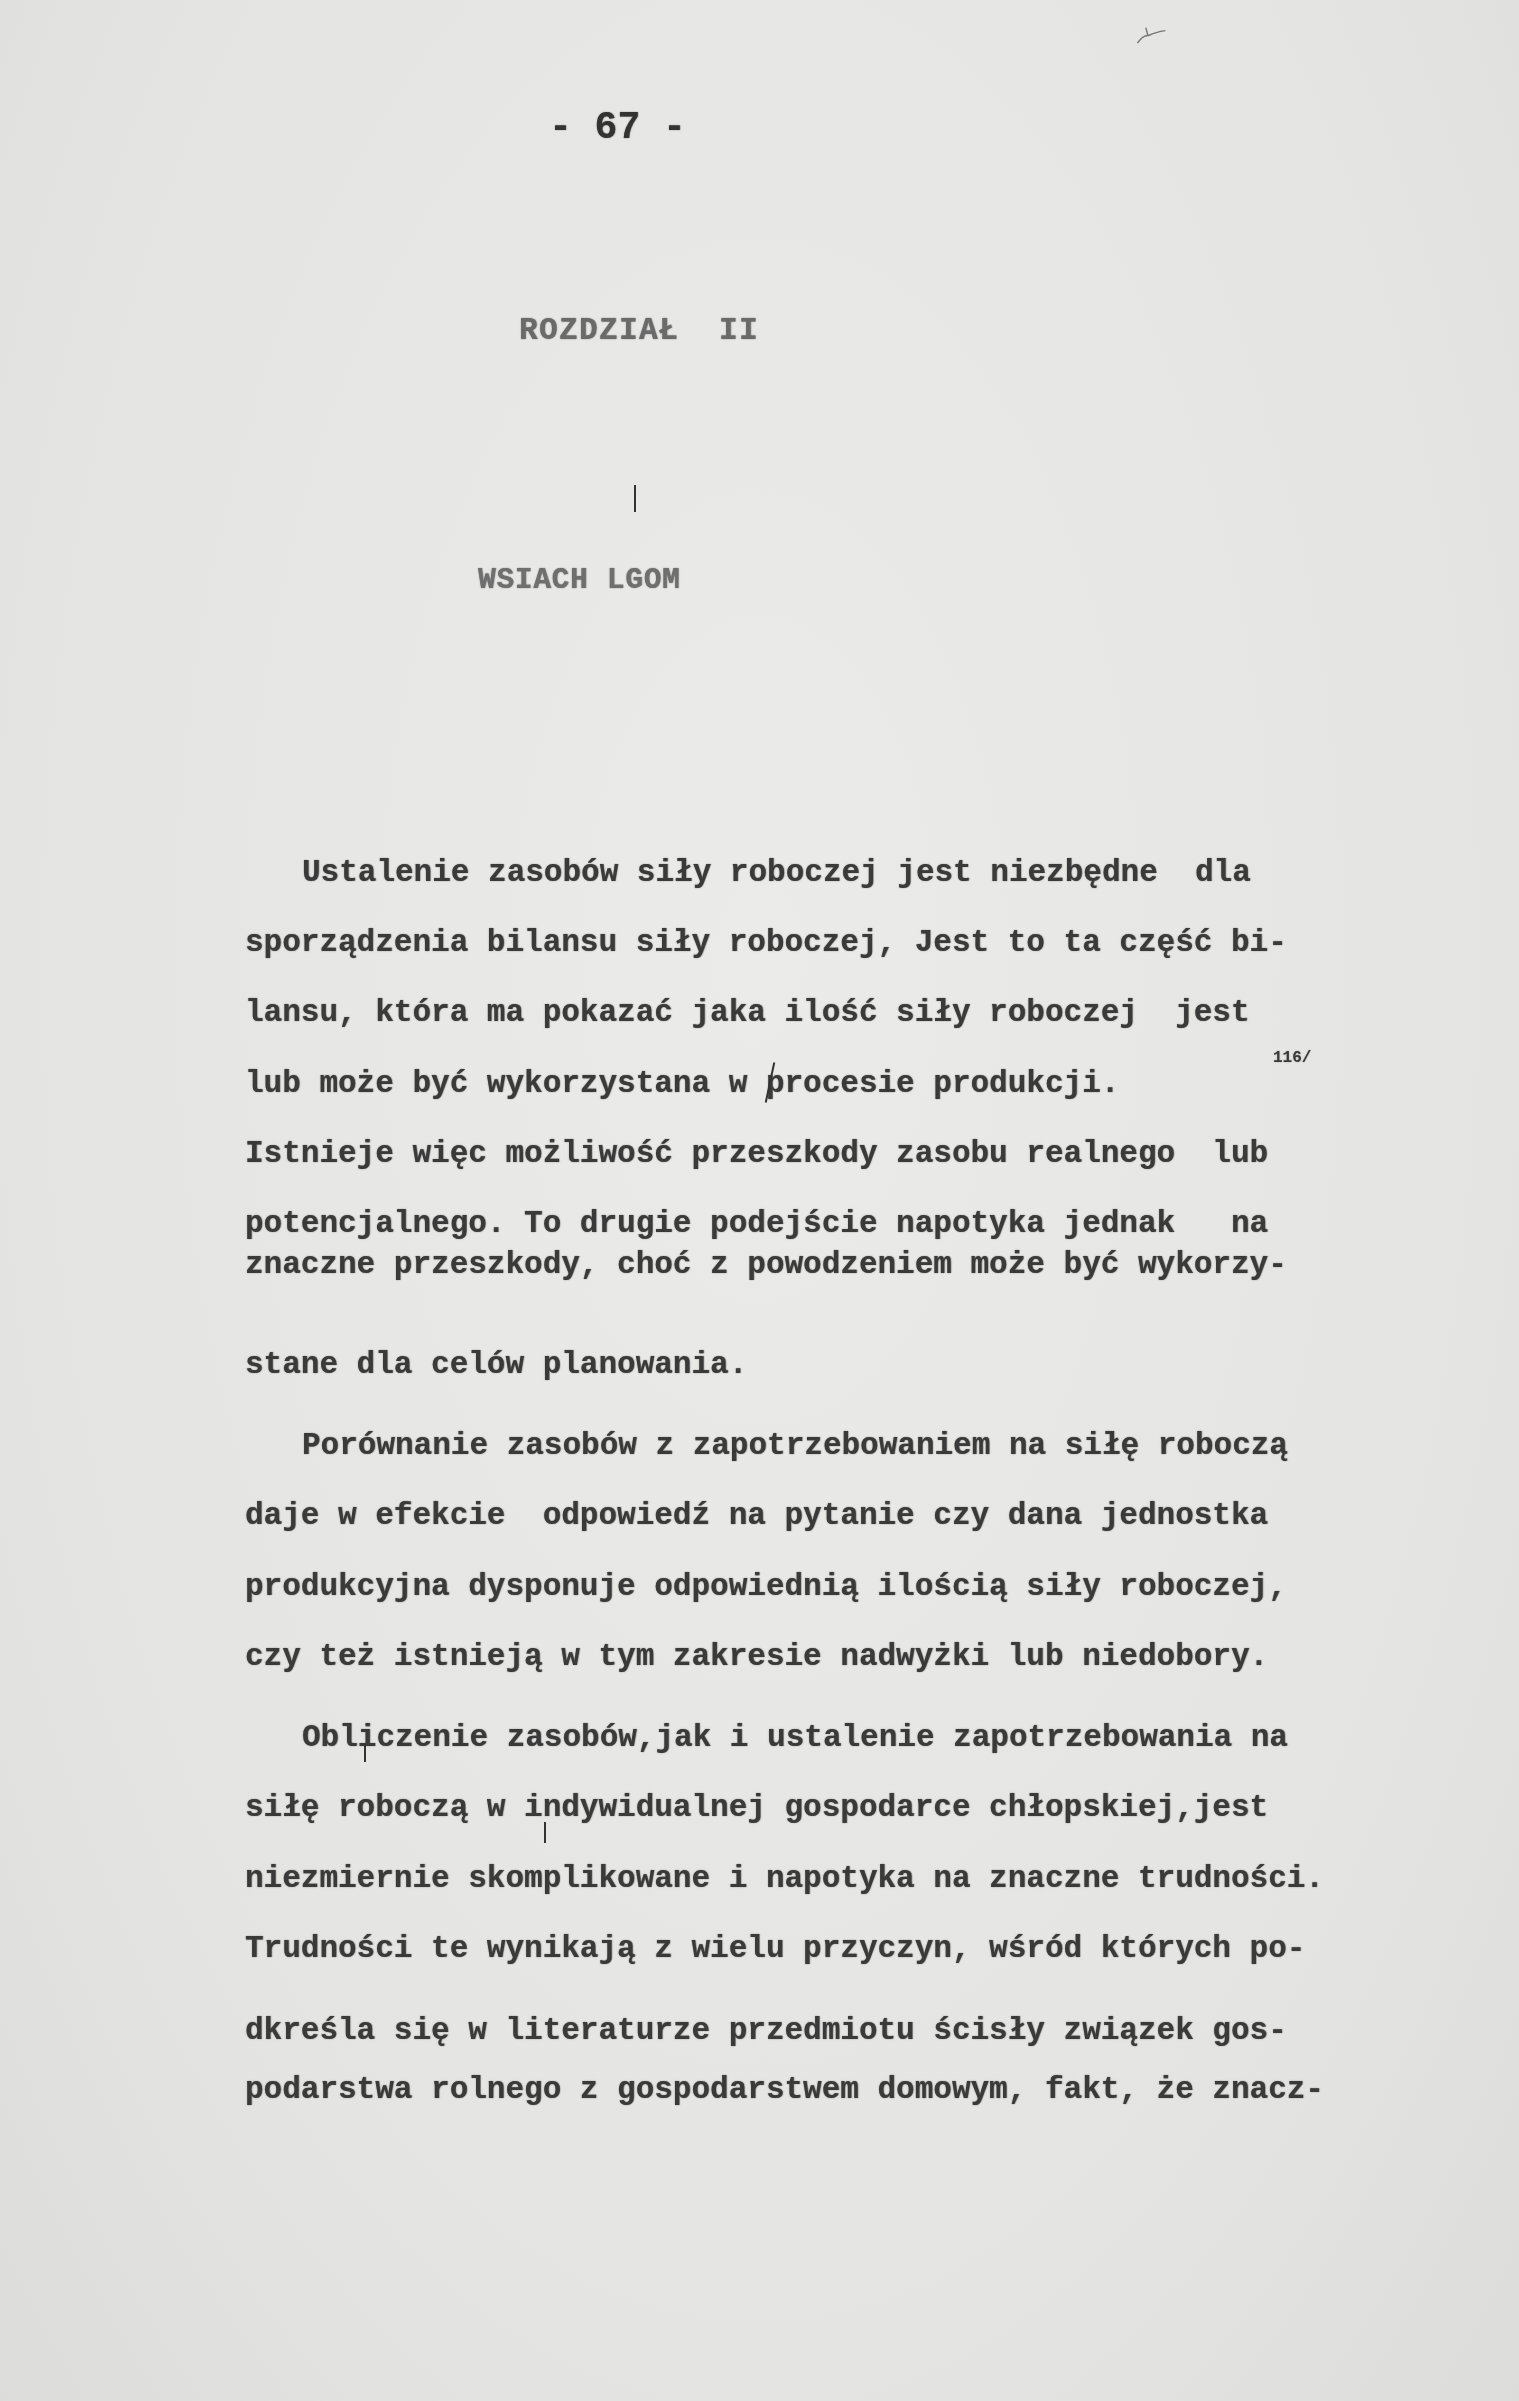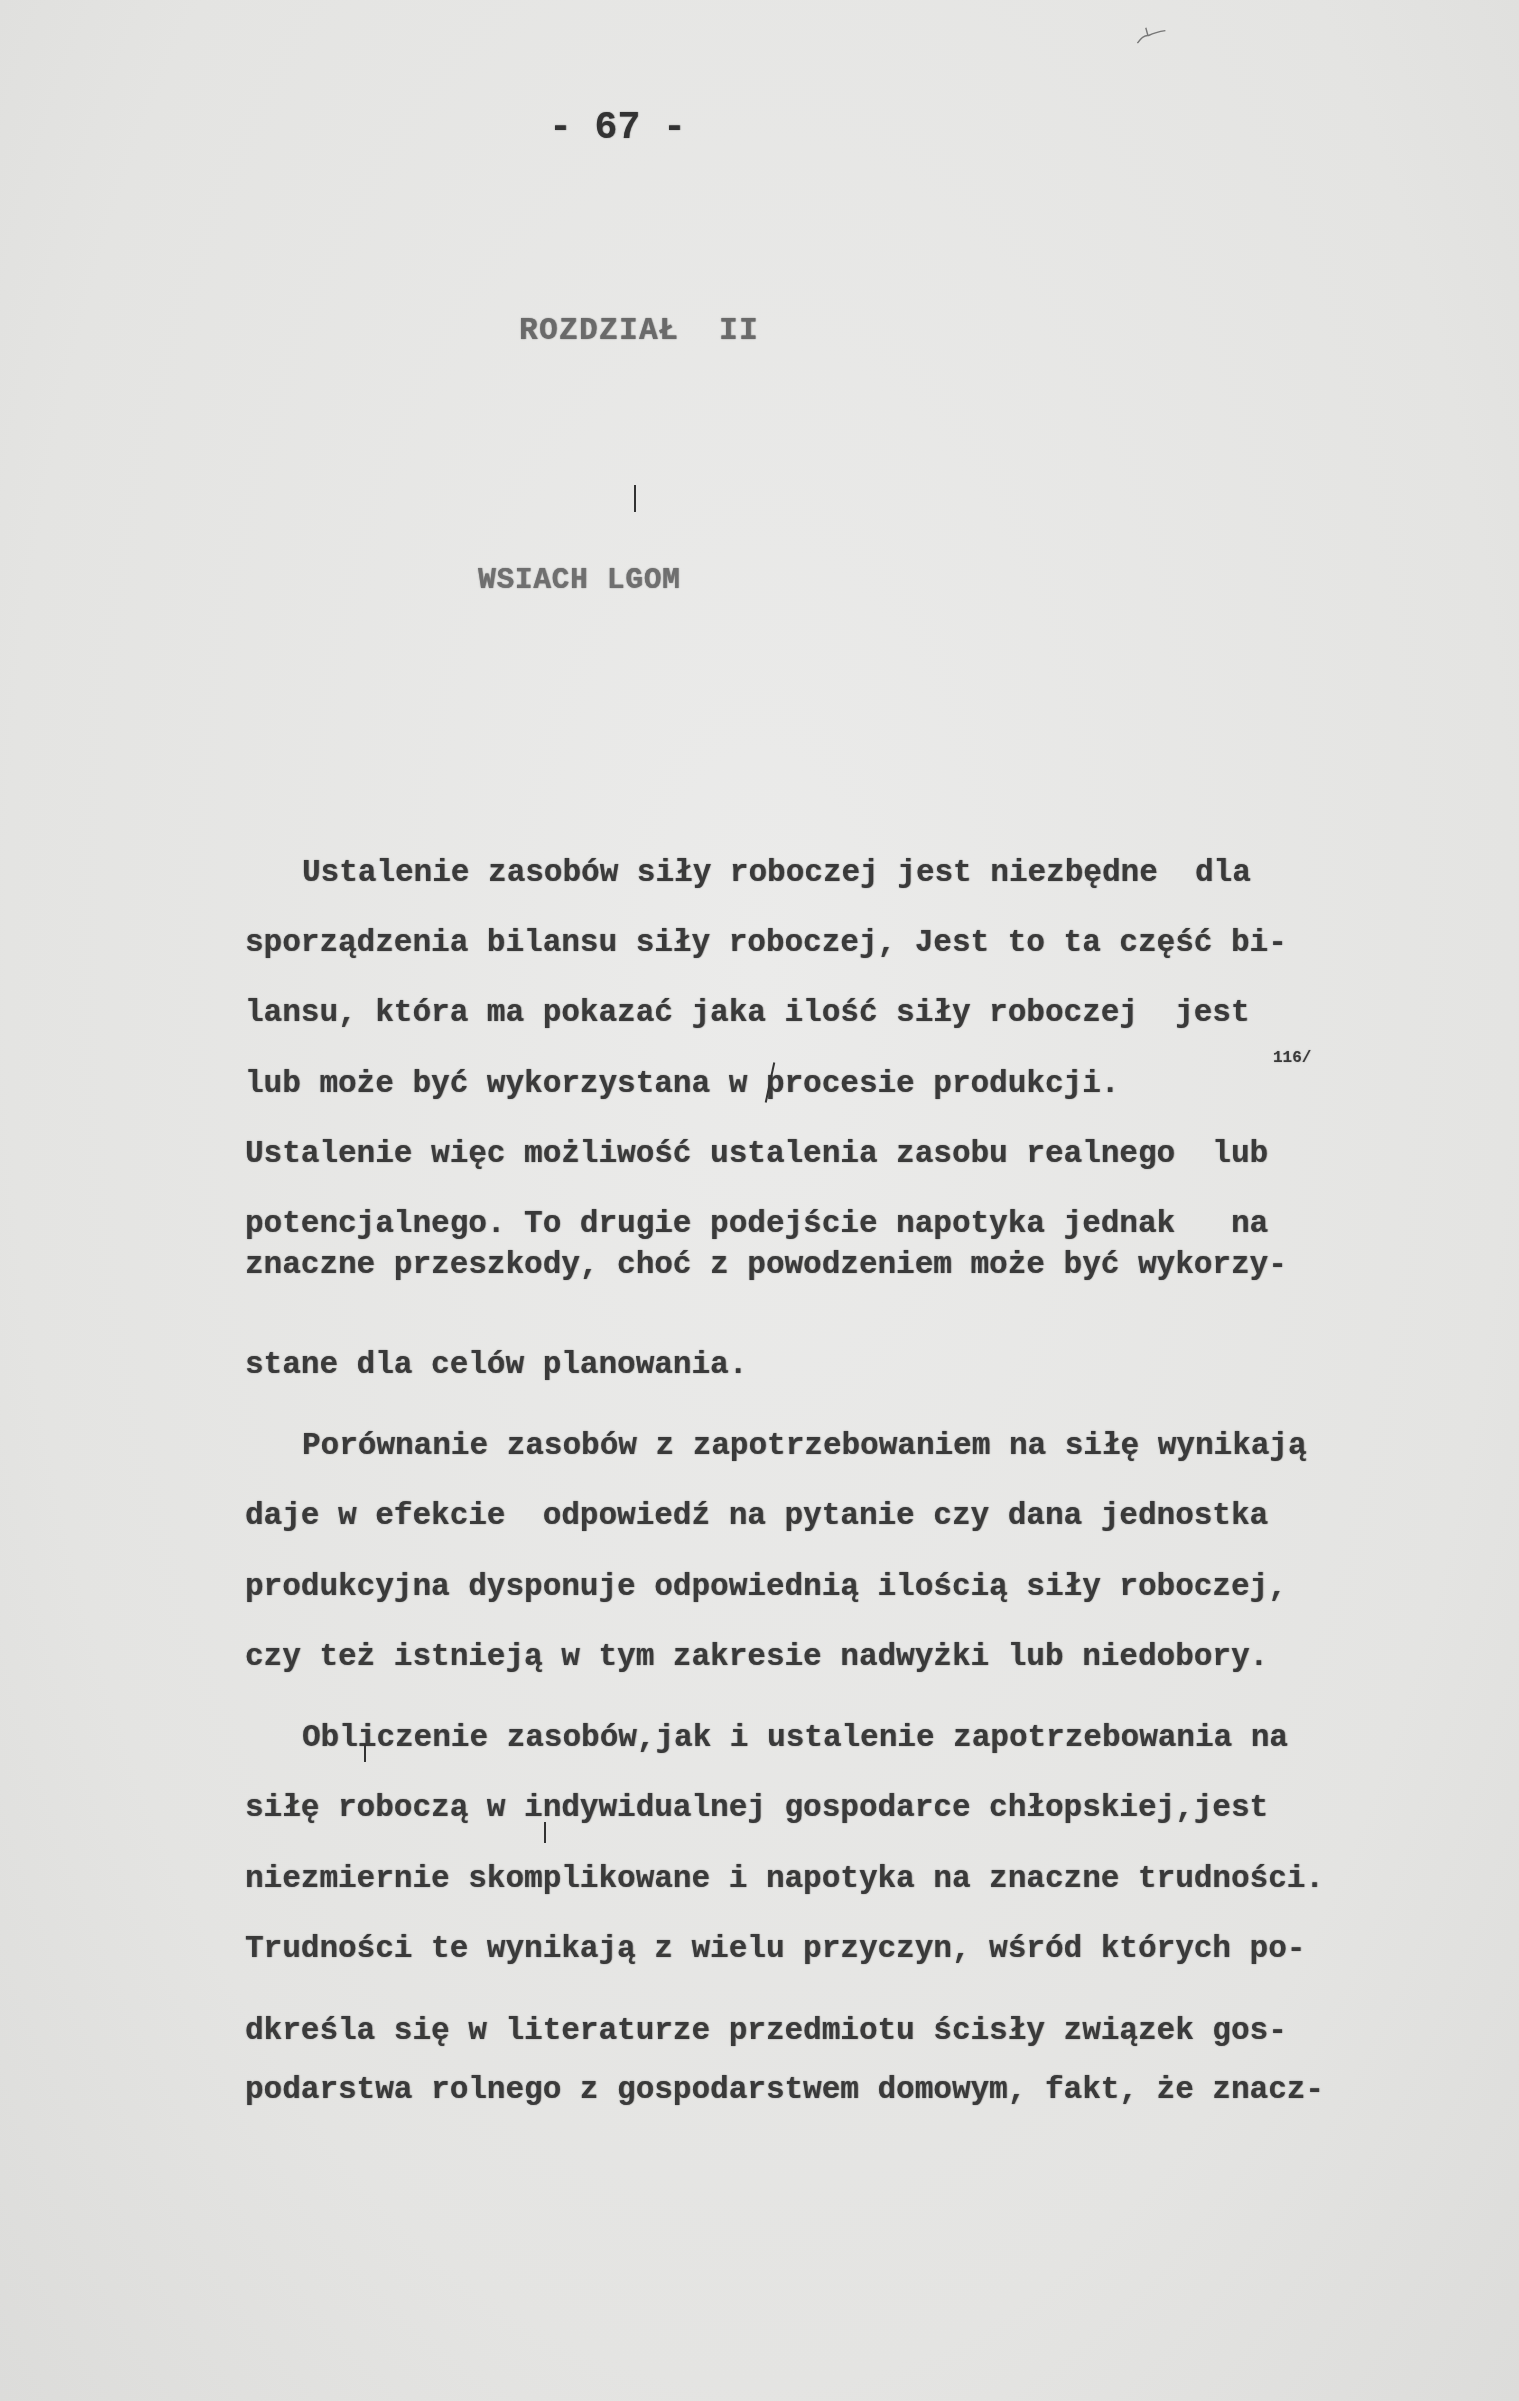--- a/index.html
+++ b/index.html
@@ -101,28 +101,28 @@
   <div class="tw chapter-title-2">WSIACH LGOM</div>
 
 
   <div>
     <div class="tw body-line indent" style="top:855px;">Ustalenie zasobów siły roboczej jest niezbędne  dla</div>
     <div class="tw body-line" style="top:925px;">sporządzenia bilansu siły roboczej, Jest to ta część bi-</div>
     <div class="tw body-line" style="top:995px;">lansu, która ma pokazać jaka ilość siły roboczej  jest</div>
     <div class="tw body-line" style="top:1066px;">lub może być wykorzystana w procesie produkcji.</div>
     <div class="footnote-ref" style="left:1273px;top:1049px;">116/</div>
     <div class="mark" style="left:769px;top:1062px;width:2.1px;height:41px;transform:rotate(12deg);"></div>
-    <div class="tw body-line" style="top:1136px;">Ustalenie więc możliwość ustalenia zasobu realnego  lub</div>
+    <div class="tw body-line" style="top:1136px;">Istnieje więc możliwość przeszkody zasobu realnego  lub</div>
     <div class="tw body-line" style="top:1206px;">potencjalnego. To drugie podejście napotyka jednak   na</div>
     <div class="tw body-line" style="top:1247px;">znaczne przeszkody, choć z powodzeniem może być wykorzy-</div>
     <div class="tw body-line" style="top:1347px;">stane dla celów planowania.</div>
   </div>
 
   <div>
-    <div class="tw body-line indent" style="top:1428px;">Porównanie zasobów z zapotrzebowaniem na siłę wynikają</div>
+    <div class="tw body-line indent" style="top:1428px;">Porównanie zasobów z zapotrzebowaniem na siłę roboczą</div>
     <div class="tw body-line" style="top:1498px;">daje w efekcie  odpowiedź na pytanie czy dana jednostka</div>
     <div class="tw body-line" style="top:1569px;">produkcyjna dysponuje odpowiednią ilością siły roboczej,</div>
     <div class="tw body-line" style="top:1639px;">czy też istnieją w tym zakresie nadwyżki lub niedobory.</div>
   </div>
 
   <div>
     <div class="tw body-line indent" style="top:1720px;">Obliczenie zasobów,jak i ustalenie zapotrzebowania na</div>
     <div class="mark" style="left:364px;top:1744px;width:2.1px;height:18.3px;"></div>
     <div class="tw body-line" style="top:1790px;">siłę roboczą w indywidualnej gospodarce chłopskiej,jest</div>
     <div class="mark" style="left:544px;top:1822px;width:2.1px;height:21px;"></div>

